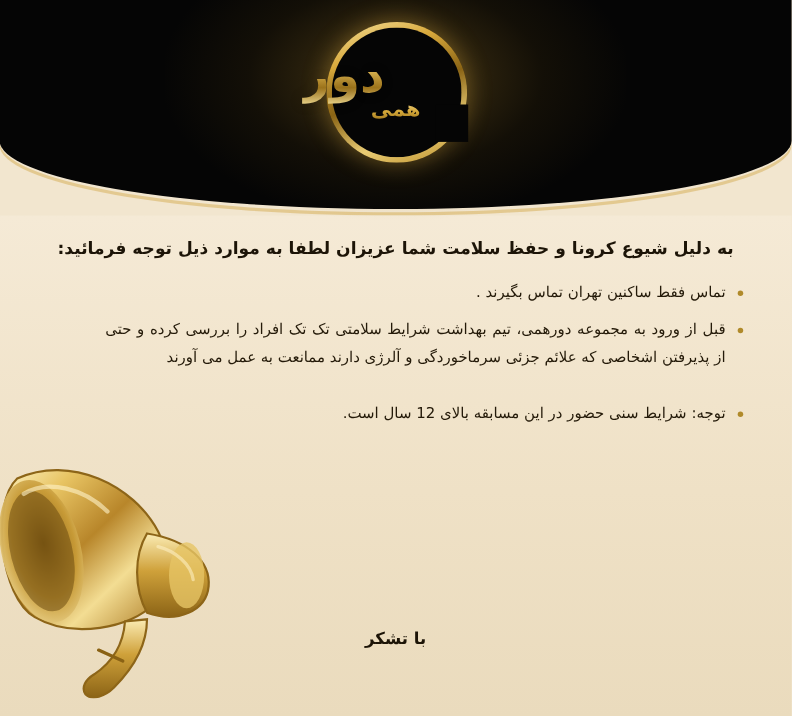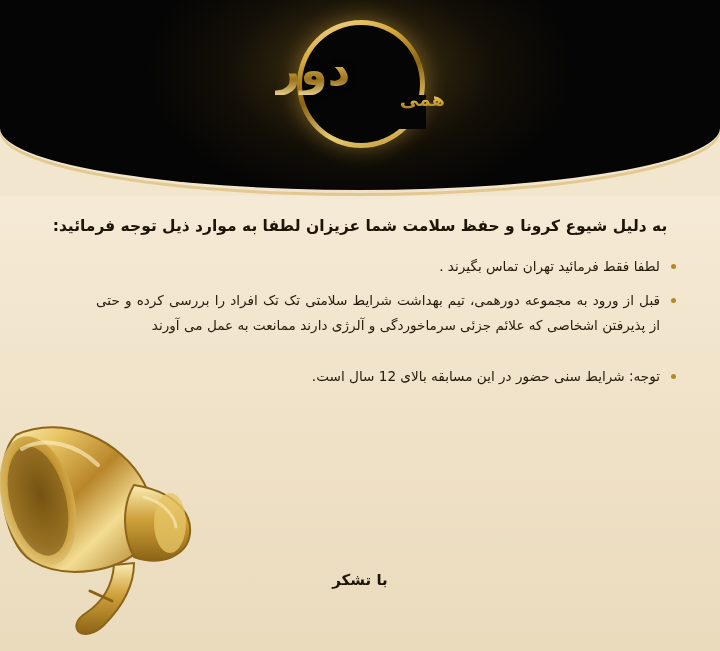--- a/index.html
+++ b/index.html
@@ -104,21 +104,21 @@
     background-clip: text;
     color: transparent;
     text-shadow: 0 0 12px rgba(0,0,0,0.15);
     direction: rtl;
   }
   .logo-sub {
     position: absolute;
     top: 74px;
     left: 0;
     width: 170px;
-    text-align: right;
+    text-align: center;
     font-size: 19px;
     font-weight: bold;
     background: linear-gradient(180deg, #fbeab3 0%, #d6a93a 60%, #9d751c 100%);
     -webkit-background-clip: text;
     background-clip: text;
     color: transparent;
     direction: rtl;
   }
 
   
@@ -213,21 +213,21 @@
 <body>
 
 <div id="poster">
 
   <div class="content">
 
     <div class="headline">به دلیل شیوع کرونا و حفظ سلامت شما عزیزان لطفا به موارد ذیل توجه فرمائید:</div>
 
     <div class="bullets">
       <p class="bullet">
-        <span>لطفا فقط فرمائید تهران تماس بگیرند .</span>
+        <span>تماس فقط ساکنین تهران تماس بگیرند .</span>
       </p>
       <p class="bullet justify">
         <span>قبل از ورود به مجموعه دورهمی، تیم بهداشت شرایط سلامتی تک تک افراد را بررسی کرده و حتی از پذیرفتن اشخاصی که علائم جزئی سرماخوردگی و آلرژی دارند ممانعت به عمل می آورند</span>
       </p>
       <p class="bullet note">
         <span>توجه: شرایط سنی حضور در این مسابقه بالای 12 سال است.</span>
       </p>
     </div>
 
     <div class="thanks">با تشکر</div>

